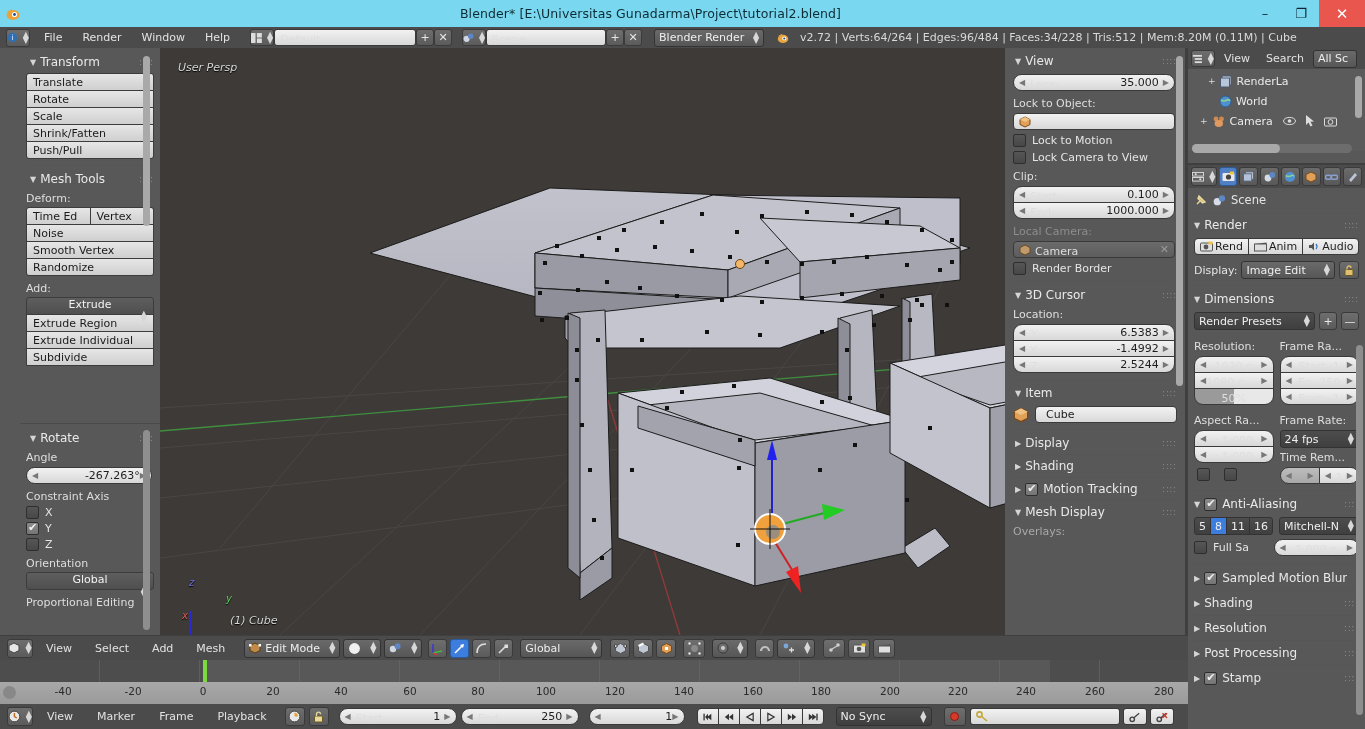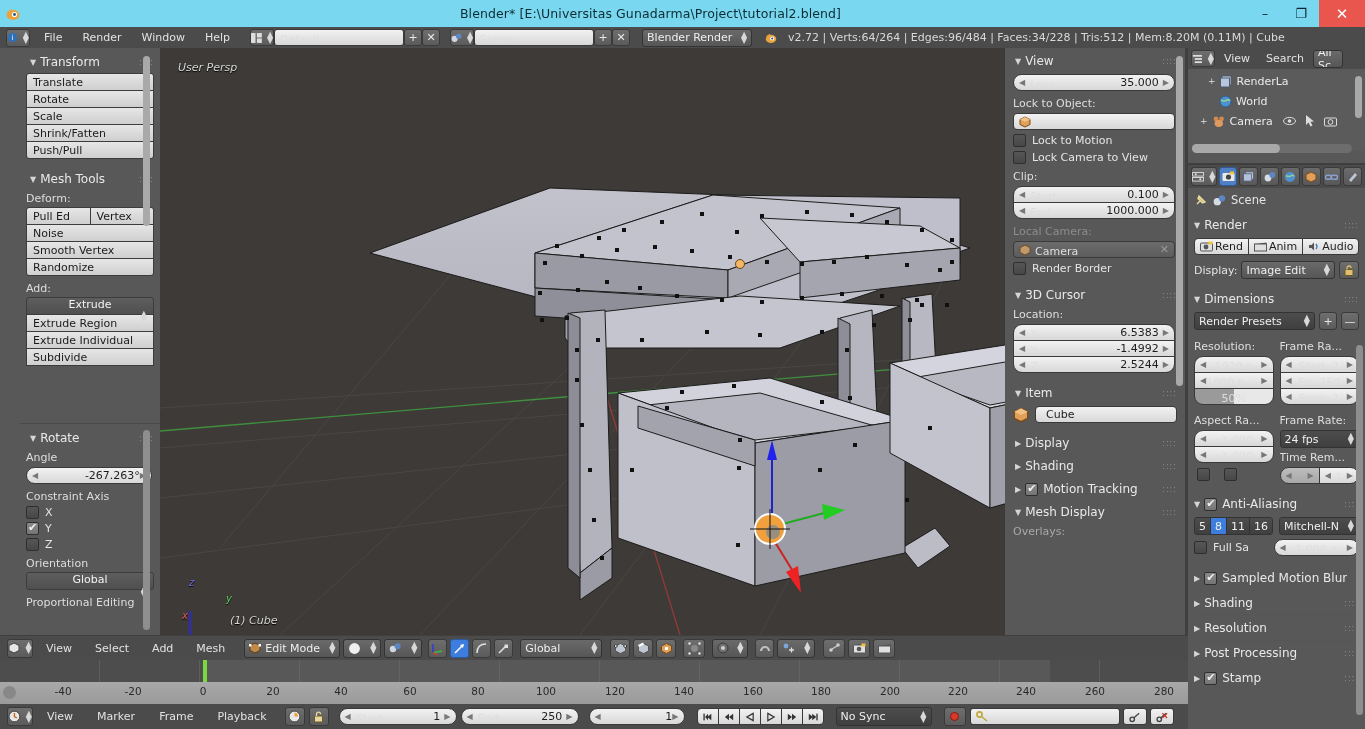--- a/index.html
+++ b/index.html
@@ -142,21 +142,21 @@
 
     <div style="display:flex;align-items:center;margin-left:10px;">
       <div class="btn" style="width:24px;">
         <svg width="11" height="10" viewBox="0 0 12 11">
             <rect x="0" y="0" width="5" height="11" fill="#ddd"></rect>
             <rect x="6.5" y="0" width="5.5" height="5" fill="#ddd"></rect>
             <rect x="6.5" y="6" width="5.5" height="5" fill="#ddd"></rect>
           </svg>
         <span class="spin" style="margin-left:1px;">▲<br>▼</span>
       </div>
-      <div class="pill" style="width:130px;border-radius:3px;">
+      <div class="pill" style="width:142px;border-radius:3px;">
         <span class="lbl">Default</span>
       </div>
       <div class="btn" style="width:18px;">+</div>
       <div class="btn" style="width:18px;">✕</div>
     </div>
 
     <div style="display:flex;align-items:center;margin-left:10px;">
       <div class="btn" style="width:24px;">
         <svg width="12" height="11" viewBox="0 0 12 11">
             <circle cx="4" cy="7" r="3.4" fill="#cfd6e0"></circle>
@@ -211,21 +211,21 @@
     </div>
 
     <div class="sep"></div>
     <div class="ptitle" style="margin:2px 0 4px 4px;">
       <span class="tri">▼</span>
       <span>Mesh Tools</span>
       <span class="dots">::::</span>
     </div>
     <div class="lbl">Deform:</div>
     <div style="display:flex;">
-      <div class="tbtn" style="flex:1;border-radius:3px 0 0 0;justify-content:flex-start;">Pull Ed</div>
+      <div class="tbtn" style="flex:1;border-radius:3px 0 0 0;justify-content:flex-start;">Time Ed</div>
       <div class="tbtn" style="flex:1;border-radius:0 3px 0 0;margin-left:-1px;justify-content:flex-start;">Vertex</div>
     </div>
     <div class="tbtn">Noise</div>
     <div class="tbtn">Smooth Vertex</div>
     <div class="tbtn lastgrp">Randomize</div>
 
     <div class="lbl">Add:</div>
     <div class="tbtn dark" style="border-radius:3px 3px 0 0;">
       <span>Extrude</span>
       <span class="spin">▲<br>▼</span>
@@ -581,21 +581,21 @@
       <div class="btn" style="width:24px;">
         <svg width="11" height="10" viewBox="0 0 12 11">
             <rect x="1" y="1" width="10" height="2" fill="#ddd"></rect>
             <rect x="3" y="4.5" width="8" height="2" fill="#ddd"></rect>
             <rect x="3" y="8" width="8" height="2" fill="#ddd"></rect>
           </svg>
         <span class="spin" style="margin-left:1px;">▲<br>▼</span>
       </div>
       <div class="menu" style="padding:0 7px;">View</div>
       <div class="menu" style="padding:0 7px;">Search</div>
-      <div class="sel" style="width:30px;overflow:hidden;">
+      <div class="sel" style="width:44px;overflow:hidden;">
         <span>All Sc</span>
       </div>
     </div>
     <div class="ol-body">
       <div class="ol-row" style="padding-left:20px;">
         <span style="font-size:9px;color:#ddd;">+</span>
         <span class="icon">
           <svg width="13" height="13" viewBox="0 0 13 13">
               <rect x="2" y="1" width="9" height="9" fill="#cfd9e8" stroke="#4a5a70"></rect>
               <rect x="0.5" y="3" width="9" height="9" fill="#b9c6da" stroke="#4a5a70"></rect>

